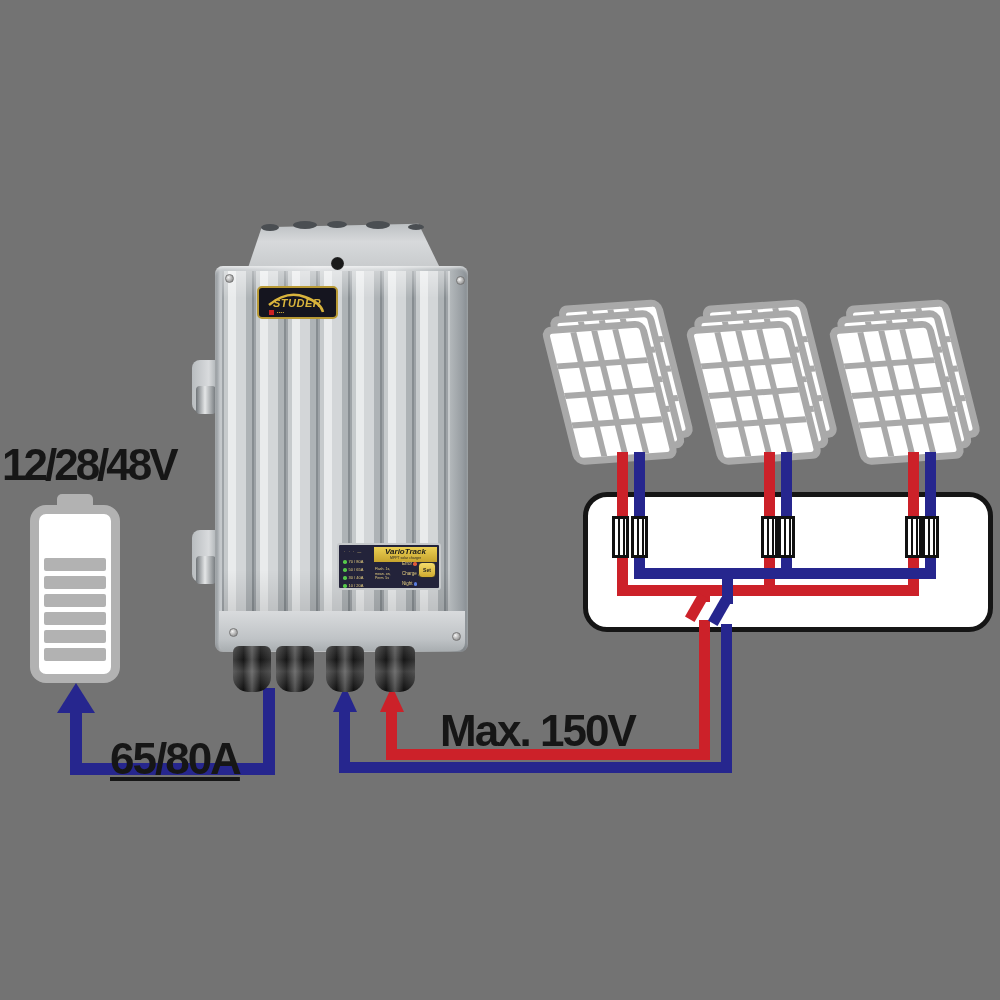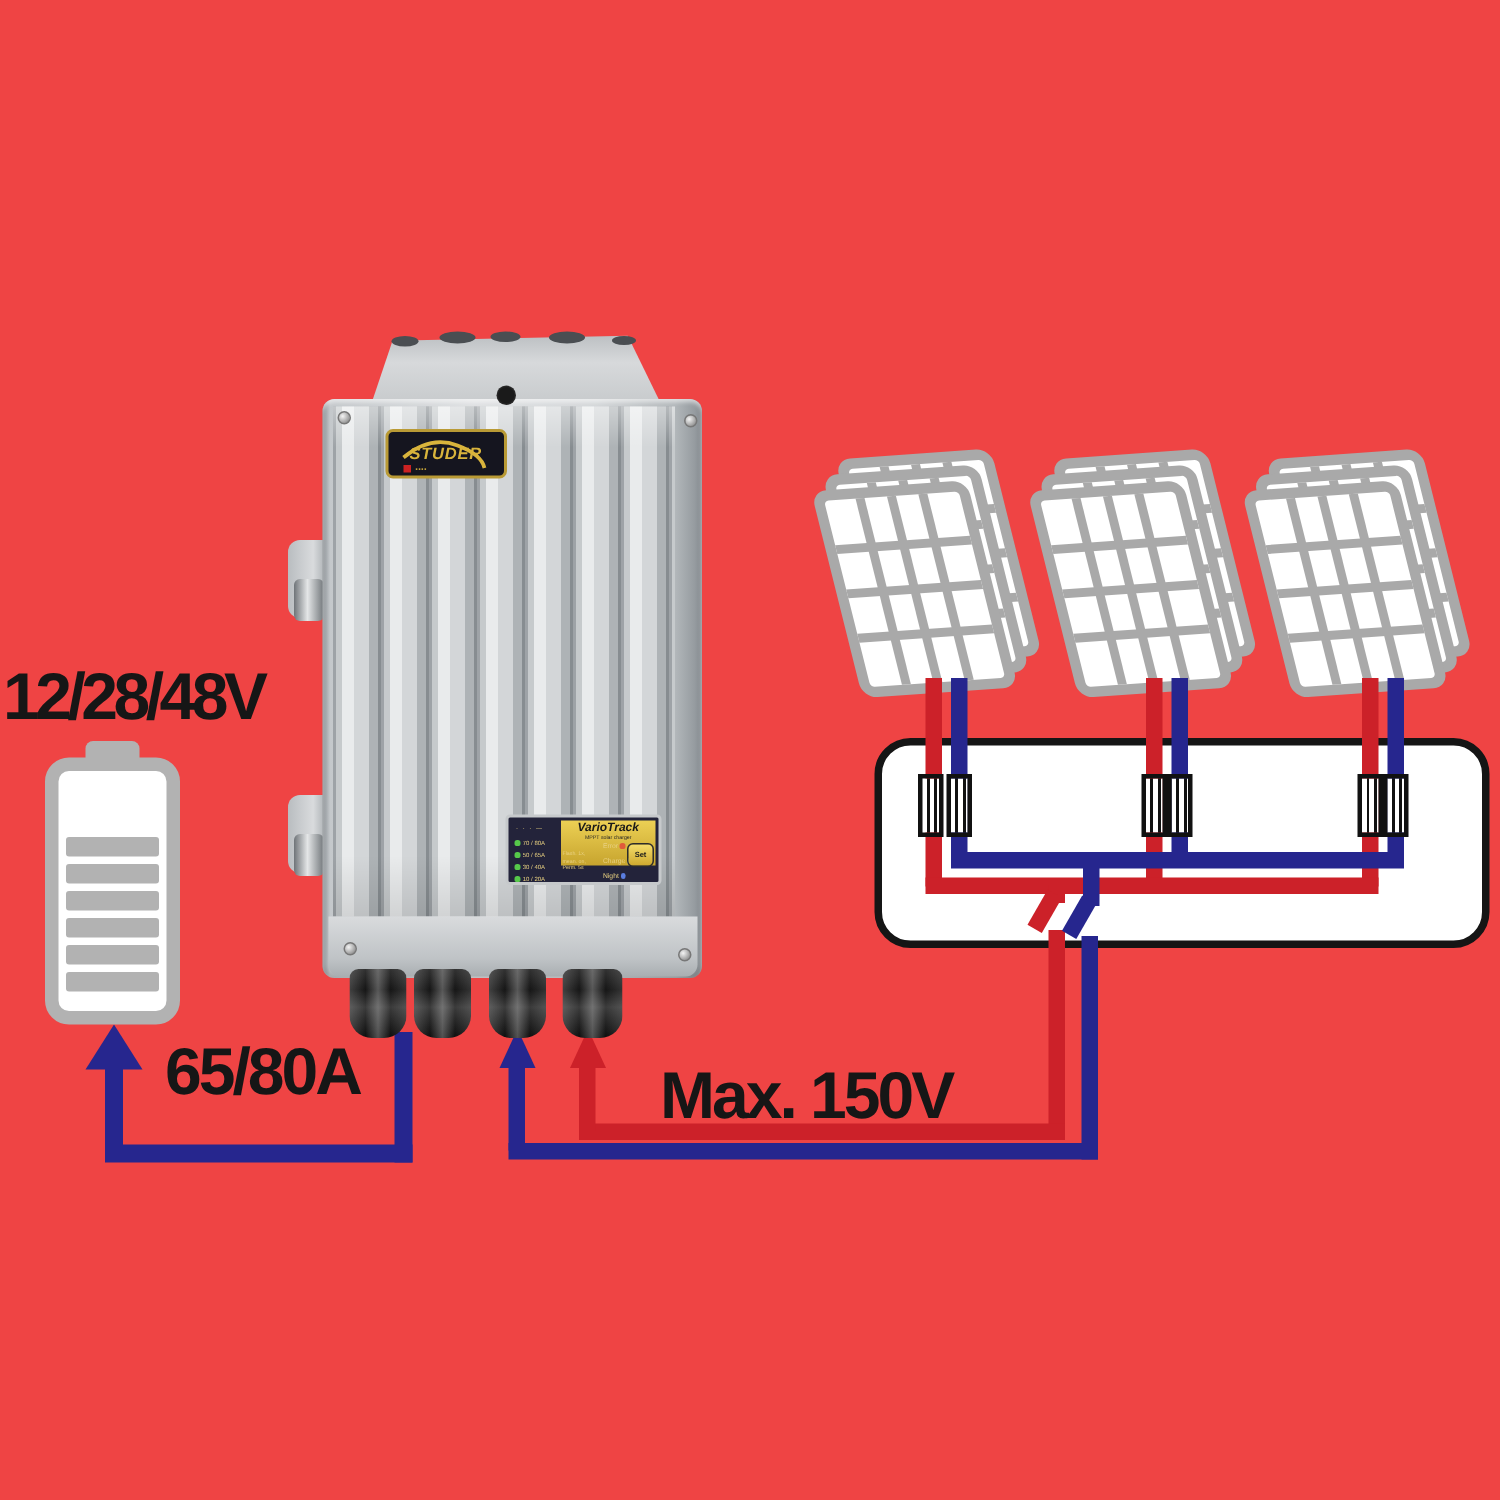--- a/index.html
+++ b/index.html
@@ -1,17 +1,17 @@
 <!DOCTYPE html>
 <html><head>
 <meta charset="utf-8">
 <style>
   html,body{margin:0;padding:0;}
   body{font-family:"Liberation Sans",sans-serif;background:#fff;}
-  .stage{position:relative;width:1000px;height:1000px;background:#ef4444;overflow:hidden;}
+  .stage{position:relative;width:1000px;height:1000px;background:#737373;overflow:hidden;}
   .abs{position:absolute;}
 
   
   .big-label{position:absolute;font-weight:bold;color:#161616;font-size:44px;letter-spacing:-2px;white-space:nowrap;}
 
   
   .batt-body{position:absolute;left:30px;top:505px;width:90px;height:178px;border:9px solid #b2b2b2;border-radius:16px;background:#fff;box-sizing:border-box;}
   .batt-term{position:absolute;left:57px;top:494px;width:36px;height:14px;background:#b2b2b2;border-radius:5px 5px 0 0;}
   .batt-bar{position:absolute;left:44px;width:62px;height:13px;background:#b2b2b2;border-radius:2px;}
 
@@ -62,21 +62,21 @@
       linear-gradient(180deg,#323232 0,#161616 30%,#3b3b3b 55%,#0d0d0d 100%);}
 
   
   .badge{position:absolute;left:257px;top:286px;width:81px;height:33px;box-sizing:border-box;background:#15151f;border:2px solid #b99a35;border-radius:5px;}
   .badge-text{position:absolute;left:14px;top:9px;font-size:11px;font-weight:bold;font-style:italic;color:#d9b43c;letter-spacing:.5px;}
   .badge-red{position:absolute;left:10px;top:22px;width:5px;height:5px;background:#c22;}
   .badge-sub{position:absolute;left:18px;top:22px;font-size:4px;color:#d9b43c;letter-spacing:.5px;}
 
   
   .vt-panel{position:absolute;left:337px;top:543px;width:104px;height:47px;box-sizing:border-box;background:#23233a;border:2px solid #c6c9cb;border-radius:3px;}
-  .vt-header{position:absolute;left:35px;top:2px;right:2px;height:30px;background:linear-gradient(180deg,#ecd054,#c7a42e);text-align:center;}
+  .vt-header{position:absolute;left:35px;top:2px;right:2px;height:15px;background:linear-gradient(180deg,#ecd054,#c7a42e);text-align:center;}
   .vt-title{font-size:8px;line-height:9px;font-weight:bold;font-style:italic;color:#191919;}
   .vt-sub{font-size:3.5px;line-height:4px;color:#262626;}
   .led-row{position:absolute;left:4px;height:8px;font-size:4px;color:#e8d080;white-space:nowrap;}
   .dot{display:inline-block;width:3.5px;height:3.5px;border-radius:50%;vertical-align:middle;margin-right:2px;}
   .g{background:#56c84a;} .r{background:#e05a3a;} .w{background:#cfe6a0;} .b{background:#5a7de0;}
   .legend{position:absolute;left:36px;top:22px;font-size:3.5px;line-height:4.5px;color:#e8d080;white-space:nowrap;}
   .status-row{position:absolute;left:63px;font-size:4.5px;color:#e8d080;white-space:nowrap;}
   .set-btn{position:absolute;right:3px;top:17px;width:18px;height:16px;box-sizing:border-box;background:linear-gradient(180deg,#f4dc6a,#cfa92f);border:1px solid #2c2c2c;border-radius:4px;font-size:5px;font-weight:bold;color:#1c1c1c;text-align:center;line-height:14px;}
   .vt-dots{position:absolute;left:5px;top:4px;font-size:4px;color:#e8d080;letter-spacing:1px;}
 </style>
@@ -199,16 +199,16 @@
     <div class="status-row" style="top:36px;"><span>Night</span> <span class="dot b"></span></div>
     <div class="set-btn">Set</div>
   </div>
 
   <div class="gland" style="left:233px;width:38px;"></div>
   <div class="gland" style="left:276px;width:38px;"></div>
   <div class="gland" style="left:326px;width:38px;"></div>
   <div class="gland" style="left:375px;width:40px;"></div>
 
   <div class="big-label" style="left:2px;top:440px;letter-spacing:-3px;">12/28/48V</div>
-  <div class="big-label" style="left:110px;top:690px;">65/80A</div>
+  <div class="big-label" style="left:110px;top:734px;text-decoration:underline;">65/80A</div>
   <div class="big-label" style="left:440px;top:706px;">Max. 150V</div>
 
 </div>
 
 </body></html>

